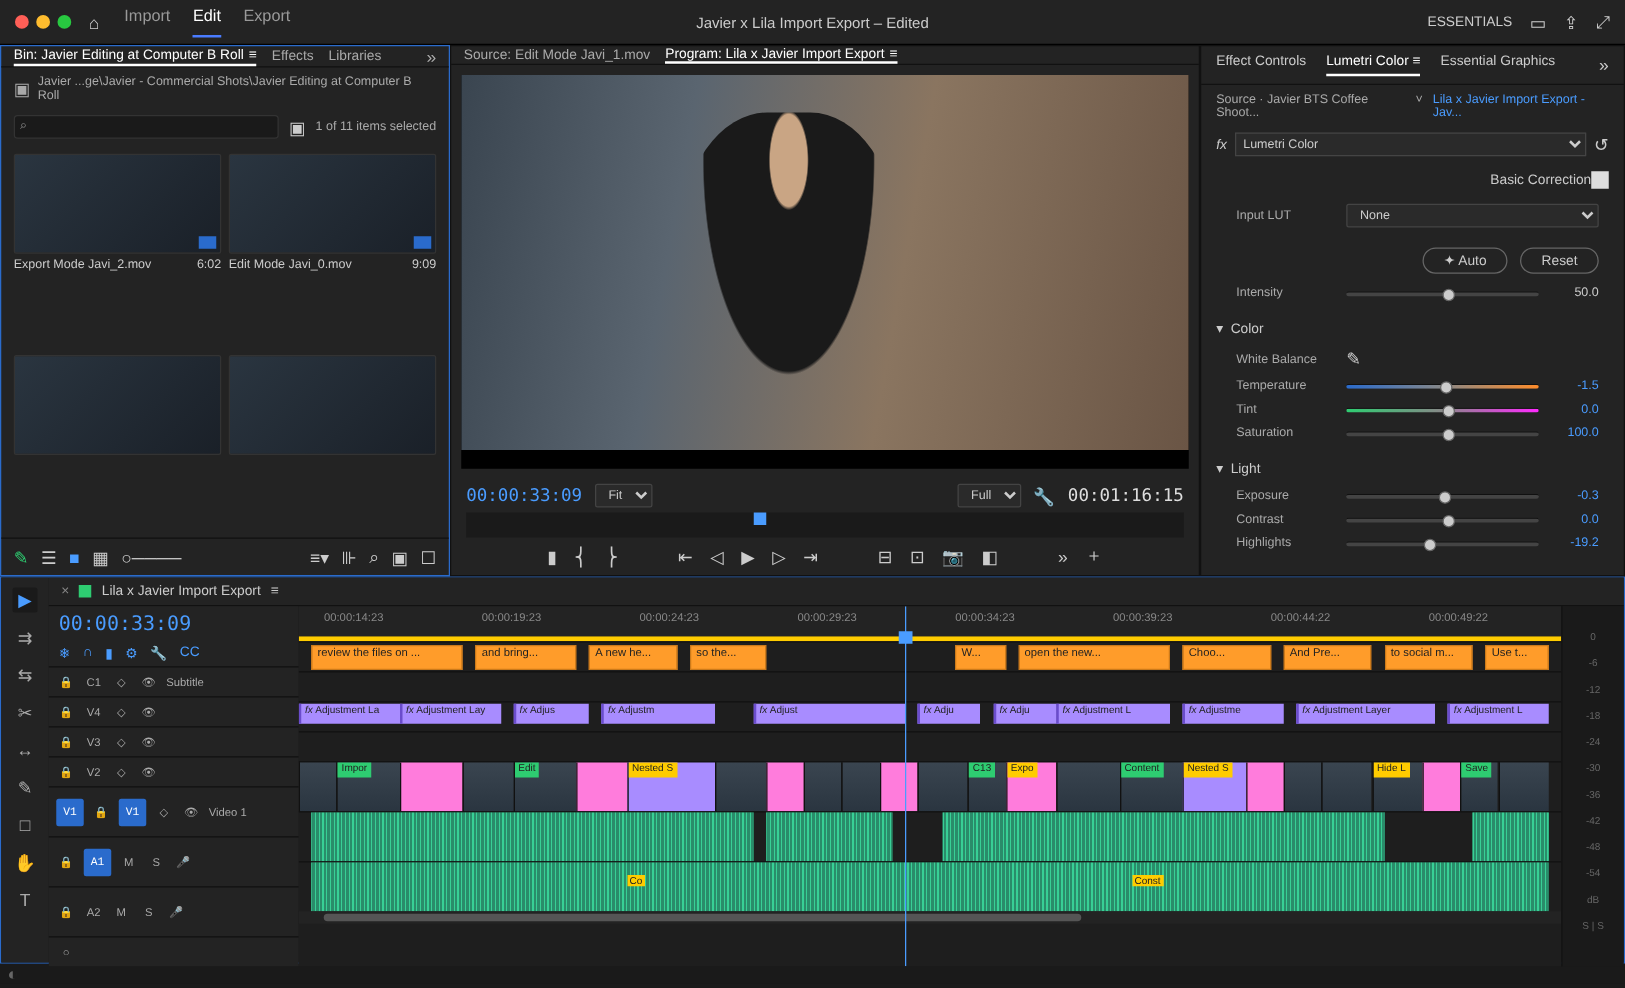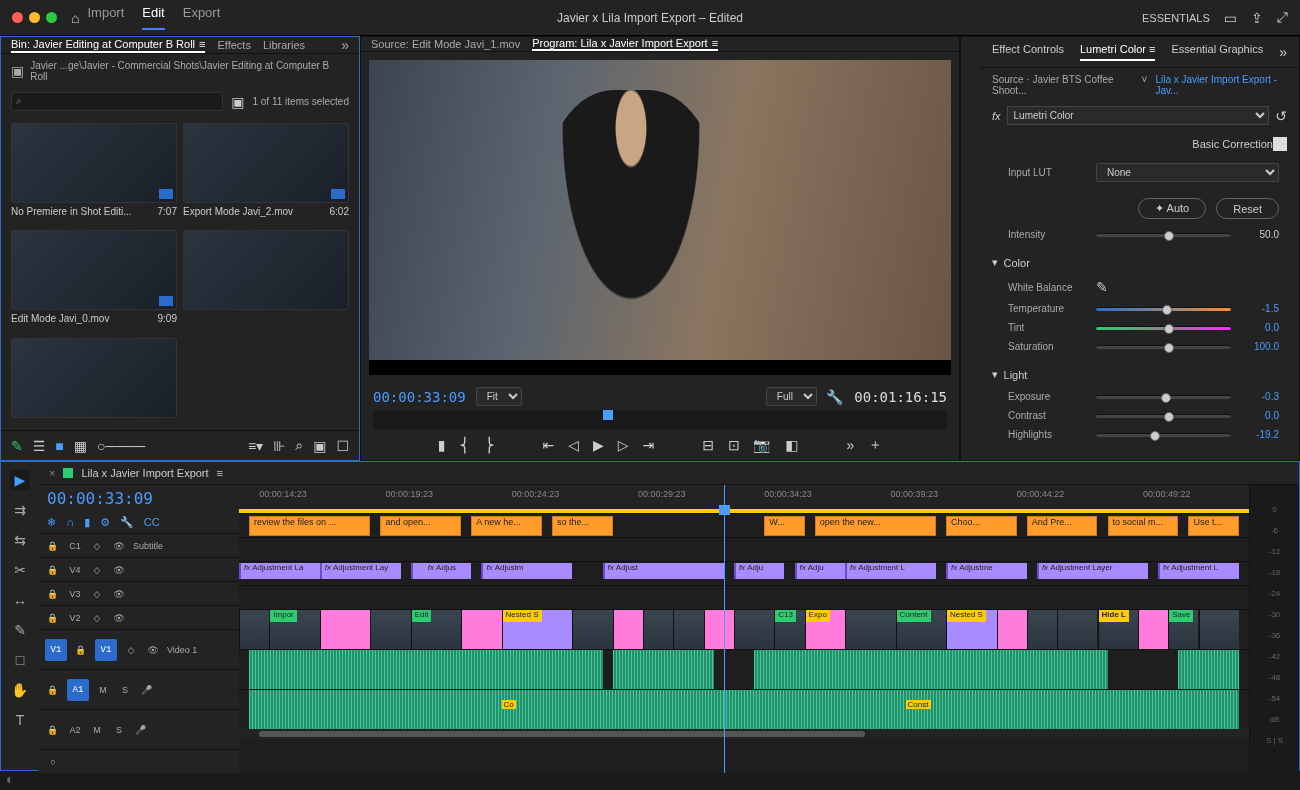--- a/index.html
+++ b/index.html
@@ -37,21 +37,21 @@
 .viewer { flex:1; margin:8px; background:#000; position:relative; overflow:hidden; }
 .viewer-img { width:100%; height:300px; background:linear-gradient(100deg,#3a4550 0%,#5a6570 30%,#8a7560 60%,#6a5545 100%); position:relative; }
 .figure { position:absolute; left:30%; top:10%; width:30%; height:85%; background:radial-gradient(ellipse at 50% 15%,#c9a584 12%,#1a1a1a 13%,#1a1a1a 55%,transparent 56%); border-radius:40% 40% 10% 10%; }
 .timecode-row { display:flex; align-items:center; gap:10px; padding:4px 12px; }
 .tc { font-family:monospace; color:#4a9cff; font-size:14px; }
 .tc.white { color:#ddd; }
 .dd { background:#2a2a2a; border:1px solid #444; color:#ccc; padding:2px 6px; font-size:10px; border-radius:2px; }
 .ruler { height:20px; background:#1a1a1a; margin:0 12px; position:relative; }
 .playhead { position:absolute; top:0; width:10px; height:10px; background:#4a9cff; left:40%; }
 .transport { display:flex; gap:14px; justify-content:center; padding:6px; align-items:center; }
-.lumetri { width:340px; display:flex; flex-direction:column;padding-left:19px; }
+.lumetri { width:340px; display:flex; flex-direction:column; }
 .lum-tabs { display:flex; gap:16px; padding:6px 12px; border-bottom:1px solid #111; font-size:11px; }
 .lum-tabs .active { color:#fff; border-bottom:2px solid #fff; padding-bottom:4px; }
 .src-seq { padding:6px 12px; display:flex; font-size:10px; color:#aaa; gap:8px; }
 .src-seq .seq { color:#4a9cff; }
 .fx-row { padding:4px 12px; display:flex; gap:6px; align-items:center; }
 .fx-row select { flex:1; background:#2a2a2a; border:1px solid #444; color:#ccc; font-size:10px; padding:2px; }
 .section-head { padding:8px 12px; display:flex; justify-content:flex-end; align-items:center; font-size:11px; color:#ccc; }
 .section-head .cb { width:14px; height:14px; background:#ddd; }
 .sliders { padding:0 20px 6px 28px; }
 .slider-row { display:flex; align-items:center; gap:8px; padding:4px 0; font-size:10px; }
@@ -105,21 +105,21 @@
 </head>
 <body>
 
 <div class="titlebar">
   <div class="traffic">
     <div class="dot red"></div>
     <div class="dot yellow"></div>
     <div class="dot green"></div>
   </div>
   <span class="icon">⌂</span>
-  <div class="menu" style="margin-left:8px">
+  <div class="menu" style="margin-left:20px">
     <span>Import</span>
     <span class="active">Edit</span>
     <span>Export</span>
   </div>
   <div class="title">Javier x Lila Import Export – Edited</div>
   <div class="right">
     <span>ESSENTIALS</span>
     <span class="icon">▭</span>
     <span class="icon">⇪</span>
     <span class="icon">⤢</span>
@@ -144,29 +144,20 @@
     </div>
     <div class="searchrow">
       <div class="searchwrap">
         <span class="mag">⌕</span>
         <input style="padding-left: 18px;" placeholder="">
       </div>
       <span class="icon">▣</span>
       <span style="color:#aaa;font-size:10px">1 of 11 items selected</span>
     </div>
     <div class="bin-grid">
-      <div class="clip">
-        <div class="thumb">
-            <div class="badge"></div>
-          </div>
-        <div class="meta">
-            <span>No Premiere in Shot Editi...</span>
-            <span>7:07</span>
-          </div>
-      </div>
       <div class="clip">
         <div class="thumb">
             <div class="badge"></div>
           </div>
         <div class="meta">
             <span>Export Mode Javi_2.mov</span>
             <span>6:02</span>
           </div>
       </div>
       <div class="clip">
@@ -430,36 +421,36 @@
             <span style="left: 52%;">00:00:34:23</span>
             <span style="left: 64.5%;">00:00:39:23</span>
             <span style="left: 77%;">00:00:44:22</span>
             <span style="left: 89.5%;">00:00:49:22</span>
           </div>
         <div class="yellowbar"></div>
         <div class="tl-playhead"></div>
 
         <div class="track" id="cap-track">
             <div class="cap-clip" style="left: 1%; width: 12%;">review the files on ...</div>
-            <div class="cap-clip" style="left: 14%; width: 8%;">and open...</div>
+            <div class="cap-clip" style="left: 14%; width: 8%;">and bring...</div>
             <div class="cap-clip" style="left: 23%; width: 7%;">A new he...</div>
             <div class="cap-clip" style="left: 31%; width: 6%;">so the...</div>
             <div class="cap-clip" style="left: 52%; width: 4%;">W...</div>
             <div class="cap-clip" style="left: 57%; width: 12%;">open the new...</div>
             <div class="cap-clip" style="left: 70%; width: 7%;">Choo...</div>
             <div class="cap-clip" style="left: 78%; width: 7%;">And Pre...</div>
             <div class="cap-clip" style="left: 86%; width: 7%;">to social m...</div>
             <div class="cap-clip" style="left: 94%; width: 5%;">Use t...</div>
           </div>
         <div class="track"></div>
 
         <div class="track" id="adj-track">
             <div class="adj-clip" style="left: 0%; width: 8%;"><span class="fx">fx</span>Adjustment La</div>
             <div class="adj-clip" style="left: 8%; width: 8%;"><span class="fx">fx</span>Adjustment Lay</div>
-            <div class="adj-clip" style="left: 17%; width: 6%; text-align: center;"><span class="fx">fx</span>Adjus</div>
+            <div class="adj-clip" style="left: 17%; width: 6%;"><span class="fx">fx</span>Adjus</div>
             <div class="adj-clip" style="left: 24%; width: 9%;"><span class="fx">fx</span>Adjustm</div>
             <div class="adj-clip" style="left: 36%; width: 12%;"><span class="fx">fx</span>Adjust</div>
             <div class="adj-clip" style="left: 49%; width: 5%;"><span class="fx">fx</span>Adju</div>
             <div class="adj-clip" style="left: 55%; width: 5%;"><span class="fx">fx</span>Adju</div>
             <div class="adj-clip" style="left: 60%; width: 9%;"><span class="fx">fx</span>Adjustment L</div>
             <div class="adj-clip" style="left: 70%; width: 8%;"><span class="fx">fx</span>Adjustme</div>
             <div class="adj-clip" style="left: 79%; width: 11%;"><span class="fx">fx</span>Adjustment Layer</div>
             <div class="adj-clip" style="left: 91%; width: 8%;"><span class="fx">fx</span>Adjustment L</div>
           </div>
         <div class="track"></div>
@@ -493,21 +484,21 @@
             <div class="vid-clip " style="left: 60%; width: 5%;"></div>
             <div class="vid-clip green" style="left: 65%; width: 5%;">
               <div class="lbl">Content</div>
             </div>
             <div class="vid-clip purple" style="left: 70%; width: 5%;">
               <div class="lbl">Nested S</div>
             </div>
             <div class="vid-clip pink" style="left: 75%; width: 3%;"></div>
             <div class="vid-clip " style="left: 78%; width: 3%;"></div>
             <div class="vid-clip green" style="left: 81%; width: 4%;"></div>
-            <div class="vid-clip " style="left: 85%; width: 4%; font-weight: bold;">
+            <div class="vid-clip " style="left: 85%; width: 4%;">
               <div class="lbl">Hide L</div>
             </div>
             <div class="vid-clip pink" style="left: 89%; width: 3%;"></div>
             <div class="vid-clip green" style="left: 92%; width: 3%;">
               <div class="lbl">Save</div>
             </div>
             <div class="vid-clip " style="left: 95%; width: 4%;"></div>
           </div>
 
         <div class="track tall">

